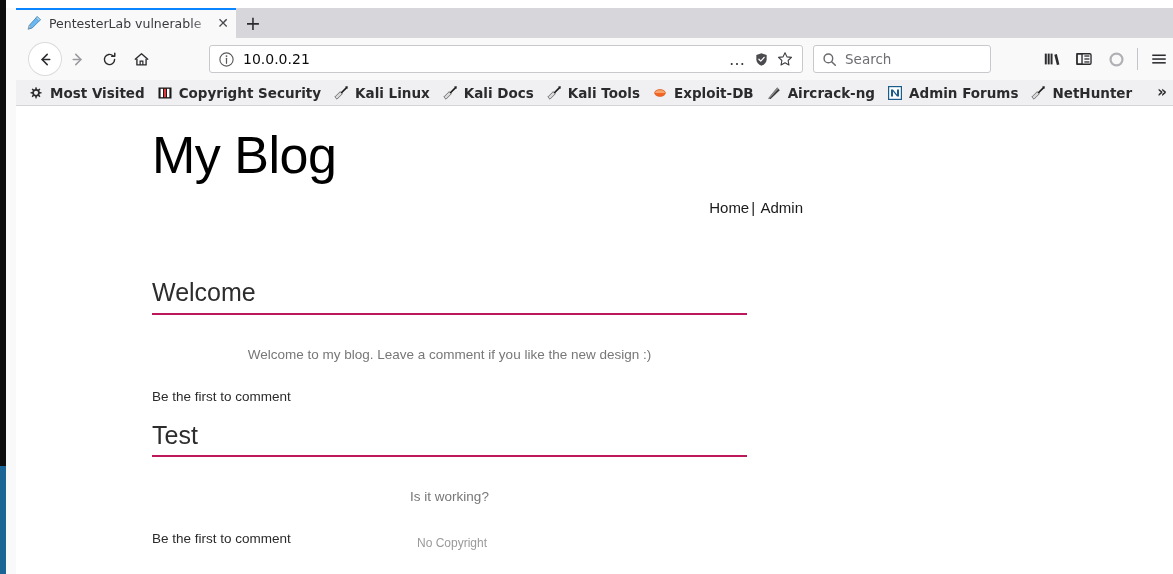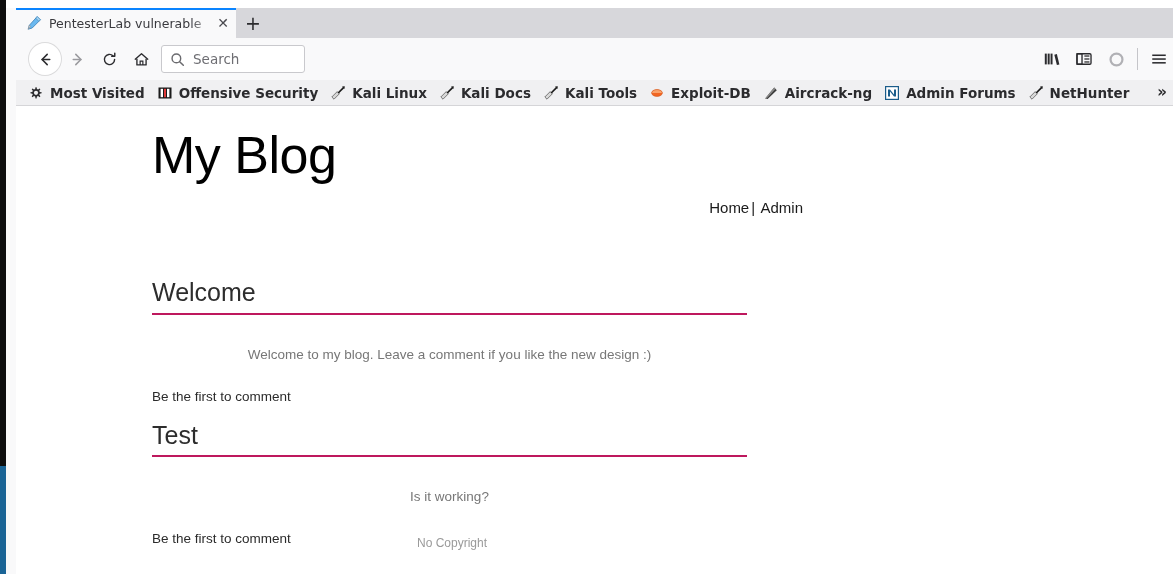--- a/index.html
+++ b/index.html
@@ -149,21 +149,21 @@
     overflow: hidden;
   }
   .url-action {
     width: 24px; height: 24px;
     flex: none;
     display: flex; align-items: center; justify-content: center;
     color: #3a3a3e;
   }
 
   .searchbar {
-    width: 144px;
+    width: 178px;
     flex: none;
     height: 28px;
     background: #ffffff;
     border: 1px solid #c9c9cd;
     border-radius: 3px;
     display: flex;
     align-items: center;
     padding: 0 8px;
     box-sizing: border-box;
     margin-left: 4px;
@@ -342,20 +342,42 @@
       </div>
 
       <div class="navbtn">
         <svg viewBox="0 0 20 20" width="17" height="17">
           <path d="M2.6 9.6 L10 3.2 L17.4 9.6" fill="none" stroke="currentColor" stroke-width="1.6" stroke-linecap="round" stroke-linejoin="round"></path>
           <path d="M4.6 9 V16.4 H15.4 V9" fill="none" stroke="currentColor" stroke-width="1.6" stroke-linejoin="round"></path>
           <path d="M8.4 16.4 V12 H11.6 V16.4" fill="none" stroke="currentColor" stroke-width="1.4"></path>
         </svg>
       </div>
 
+      <div class="urlbar">
+        <span class="url-ident">
+          <svg viewBox="0 0 18 18" width="17" height="17">
+            <circle cx="9" cy="9" r="7" fill="none" stroke="currentColor" stroke-width="1.2"></circle>
+            <circle cx="9" cy="5.4" r="0.95" fill="currentColor"></circle>
+            <path d="M9 7.8 V13" stroke="currentColor" stroke-width="1.3" stroke-linecap="round"></path>
+          </svg>
+        </span>
+        <span class="url-text">10.0.0.21</span>
+        <span class="url-action">…</span>
+        <span class="url-action">
+          <svg viewBox="0 0 18 18" width="15" height="15">
+            <path d="M9 1.6 L15.2 3.6 V8.6 C15.2 12.4 12.6 15.2 9 16.4 C5.4 15.2 2.8 12.4 2.8 8.6 V3.6 Z" fill="#4a4a4f"></path>
+            <path d="M5.9 8.7 L8.1 11 L12.2 6.4" fill="none" stroke="#ffffff" stroke-width="1.5" stroke-linecap="round" stroke-linejoin="round"></path>
+          </svg>
+        </span>
+        <span class="url-action">
+          <svg viewBox="0 0 18 18" width="16" height="16">
+            <path d="M9 1.9 L11.2 6.6 L16.3 7.2 L12.5 10.7 L13.5 15.8 L9 13.2 L4.5 15.8 L5.5 10.7 L1.7 7.2 L6.8 6.6 Z" fill="none" stroke="#3a3a3e" stroke-width="1.2" stroke-linejoin="round"></path>
+          </svg>
+        </span>
+      </div>
 
       <div class="searchbar">
         <span class="search-icon">
           <svg viewBox="0 0 16 16" width="15" height="15">
             <circle cx="6.8" cy="6.8" r="4.6" fill="none" stroke="currentColor" stroke-width="1.5"></circle>
             <path d="M10.3 10.3 L14.2 14.2" stroke="currentColor" stroke-width="1.6" stroke-linecap="round"></path>
           </svg>
         </span>
         <span class="search-placeholder">Search</span>
       </div>
@@ -408,21 +430,21 @@
 
       <div class="bm">
         <span class="bm-icon">
           <svg viewBox="0 0 16 16" width="16" height="16">
             <rect x="1.5" y="2.5" width="13" height="11" fill="#1b1b1b"></rect>
             <rect x="3.6" y="3.8" width="2.4" height="8.4" fill="#ffffff"></rect>
             <rect x="7" y="3.8" width="2" height="8.4" fill="#e03a3a"></rect>
             <rect x="10" y="3.8" width="2.4" height="8.4" fill="#ffffff"></rect>
           </svg>
         </span>
-        <span class="bm-label">Offensive Security</span>
+        <span class="bm-label">Copyright Security</span>
       </div>
 
       <div class="bm">
         <span class="bm-icon">
           <svg viewBox="0 0 16 16" width="16" height="16">
             <path d="M1.8 13.6 L7.2 8.2 L9.4 10.4 L4 15.8 Z" fill="#d8d8d8" stroke="#4a4a4a" stroke-width="0.7" transform="translate(0,-1.6)"></path>
             <path d="M7.6 7.8 L13.2 2.2 L14.4 3.4 L8.8 9 Z" fill="#1b1b1b" transform="translate(0,-0.4)"></path>
             <path d="M12 1.6 L14.8 1.2 L14.4 4 Z" fill="#1b1b1b"></path>
           </svg>
         </span>

